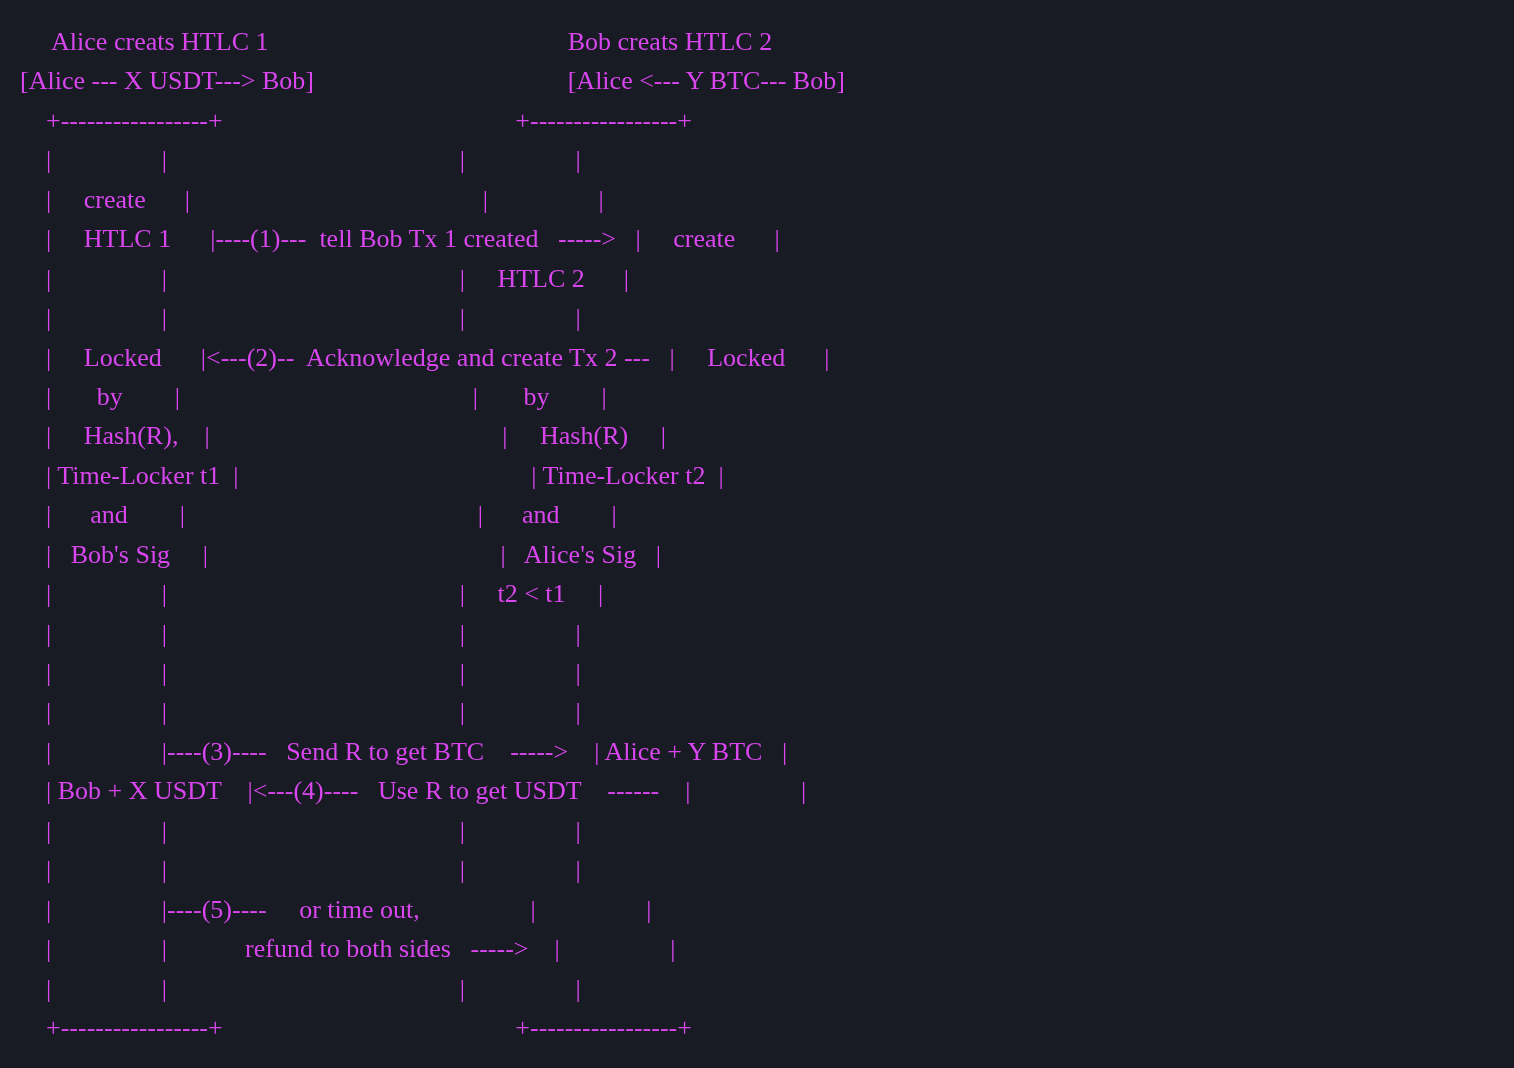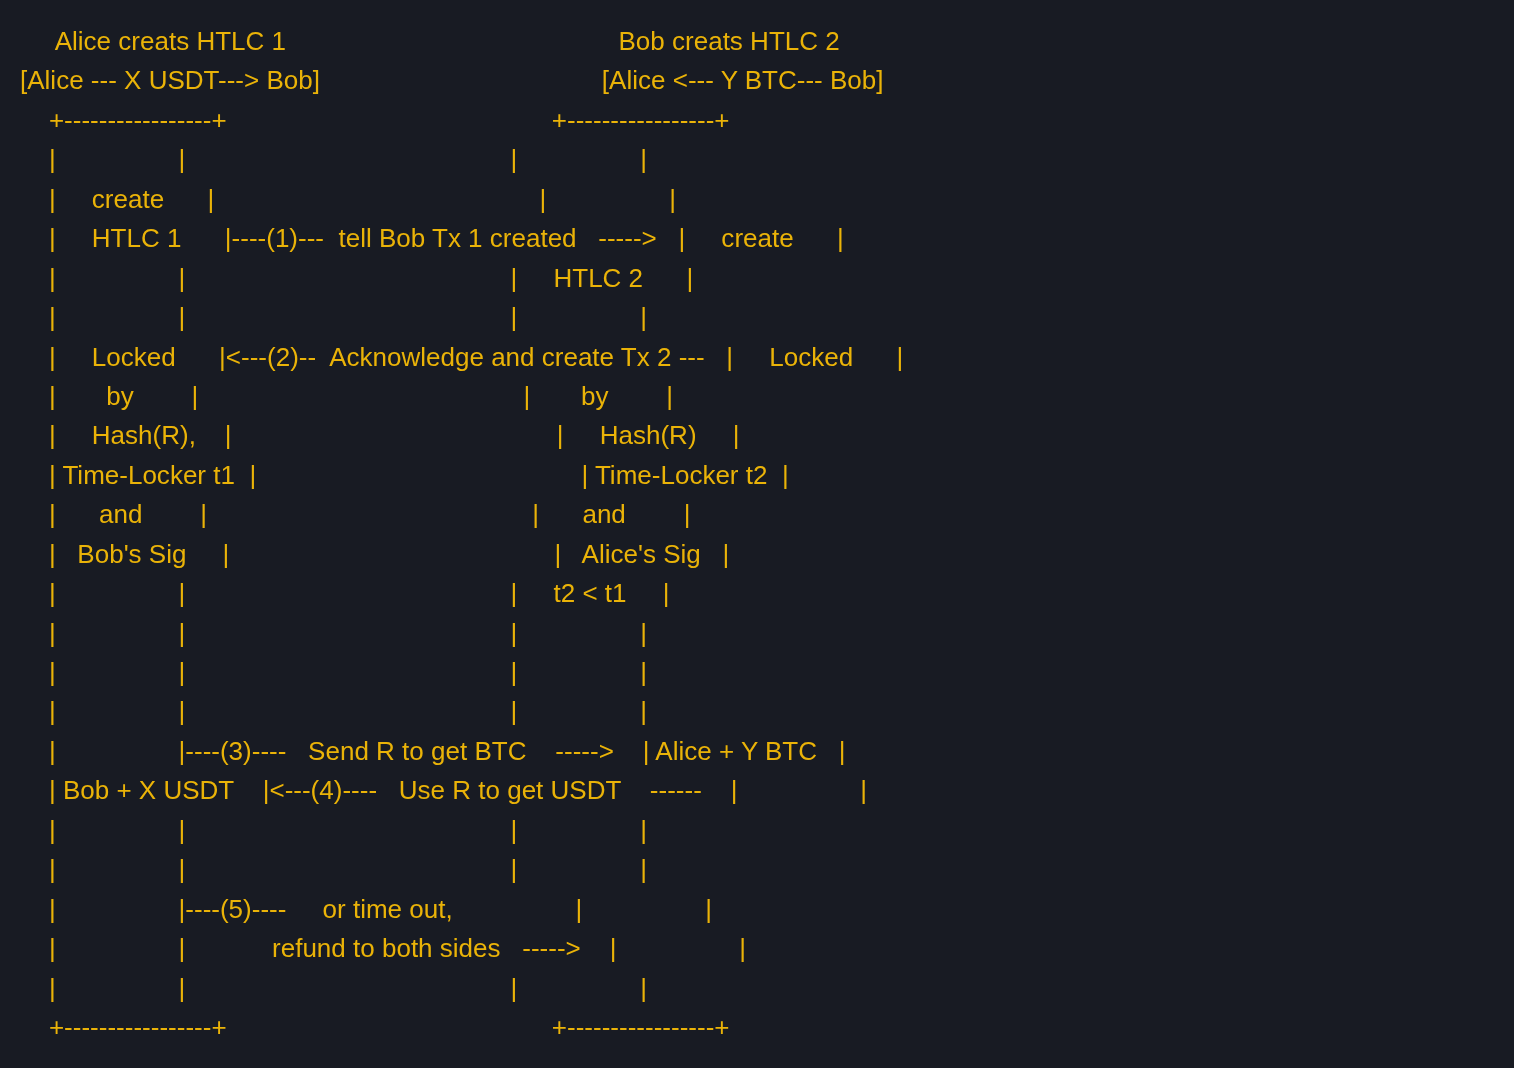--- a/index.html
+++ b/index.html
@@ -11,22 +11,22 @@
   body {
     width: 1514px;
     height: 1068px;
     overflow: hidden;
     font-family: "DejaVu Sans Mono", "Liberation Mono", monospace;
   }
   #ascii-diagram {
     position: absolute;
     left: 20px;
     top: 22px;
-    color: #eab308;
-    font-family: Liberation Sans, sans-serif;
+    color: #d946ef;
+    font-family: Liberation Serif, serif;
     font-size: 25.6px;
     line-height: 39.45px;
     letter-spacing: 0px;
     white-space: pre;
     font-weight: 400;
     -webkit-font-smoothing: antialiased;
   }
   .ascii-line {
     display: block;
     white-space: pre;

